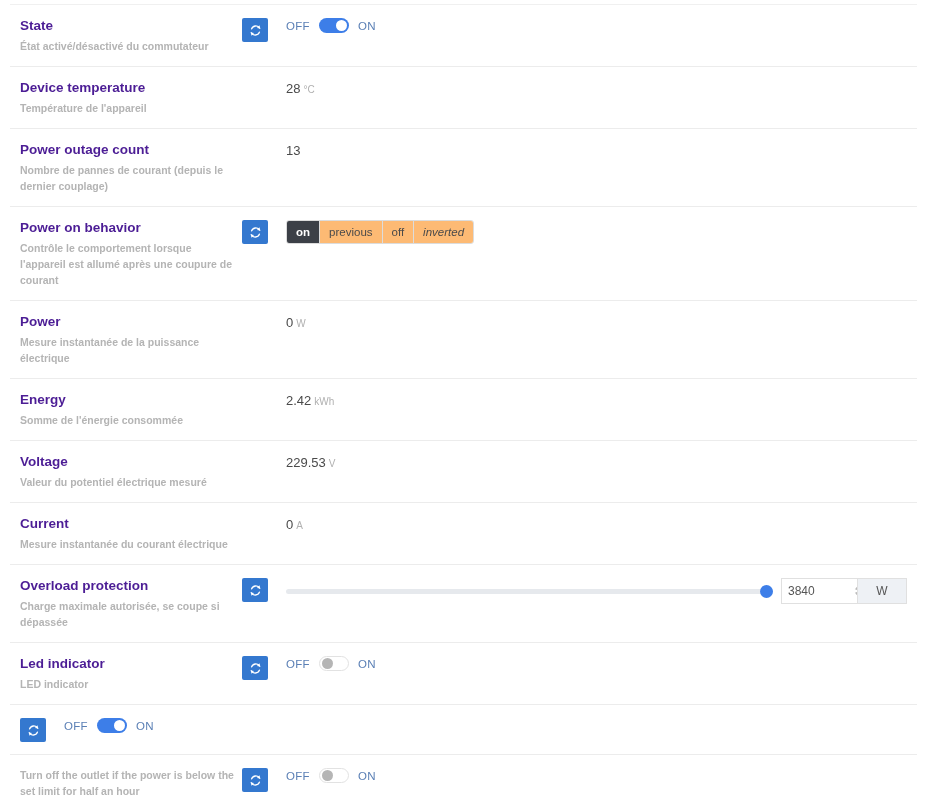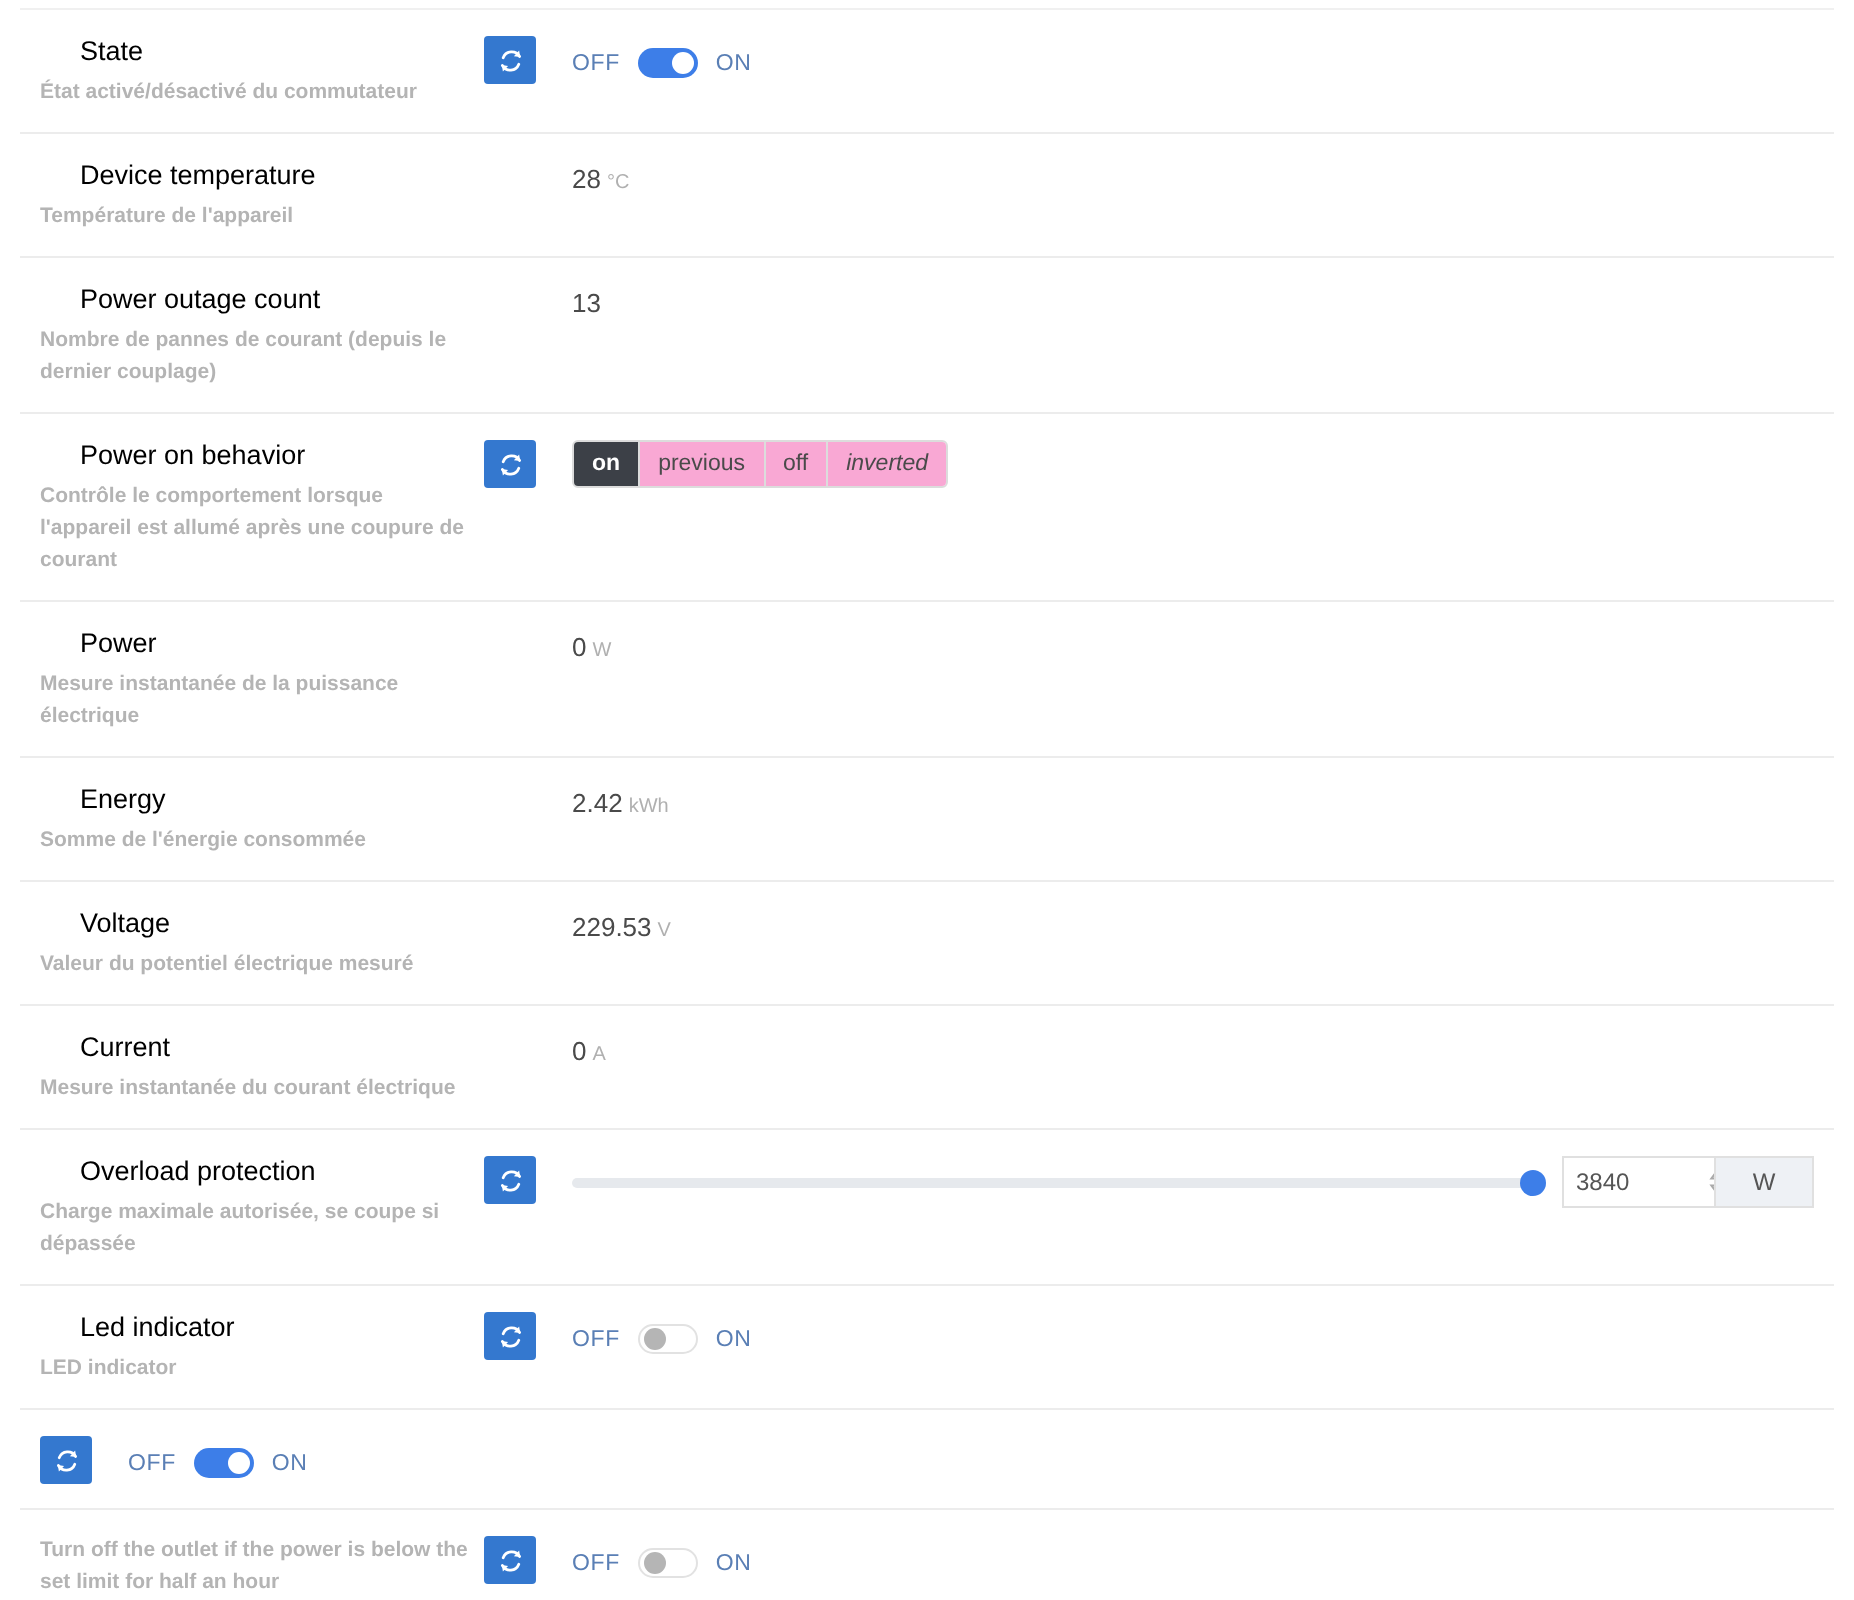--- a/index.html
+++ b/index.html
@@ -32,25 +32,24 @@
   }
   .row:last-child { border-bottom: 1px solid #ececec; }
 
   .col-label {
     width: 222px;
     flex: 0 0 222px;
     padding-right: 8px;
   }
   .lbl-title {
     font-size: 13.5px;
-    color: #000000;
+    color: #4c1d95;
     line-height: 17px;
     margin-bottom: 4px;
-    font-weight: 400;
-    margin-left: 20px;
+    font-weight: 700;
   }
   .lbl-desc {
     font-size: 10.5px;
     color: #b4b4b4;
     line-height: 16px;
     font-weight: 700;
   }
 
   .col-refresh {
     width: 44px;
@@ -70,21 +69,21 @@
     justify-content: center;
     cursor: pointer;
     padding: 0;
   }
   .refresh-btn svg { display: block; }
   .refresh-spacer { width: 44px; flex: 0 0 44px; }
 
   .col-control {
     flex: 1 1 auto;
     display: flex;
-    align-items: flex-end;
+    align-items: flex-start;
     min-height: 22px;
     padding-top: 1px;
   }
 
   
   .value {
     font-size: 13px;
     color: #4a4a4a;
     line-height: 18px;
   }
@@ -131,21 +130,21 @@
     overflow: hidden;
     background: #fff;
     height: 24px;
   }
   .seg {
     font-size: 11.5px;
     padding: 0 9px;
     display: flex;
     align-items: center;
     color: #4a4a4a;
-    background: #f9a8d4;
+    background: #fdba74;
     border-right: 1px solid #dcdcdc;
     cursor: pointer;
     white-space: nowrap;
   }
   .seg:last-child { border-right: none; font-style: italic; }
   .seg.active {
     background: #3c4047;
     color: #ffffff;
     font-weight: 700;
   }

